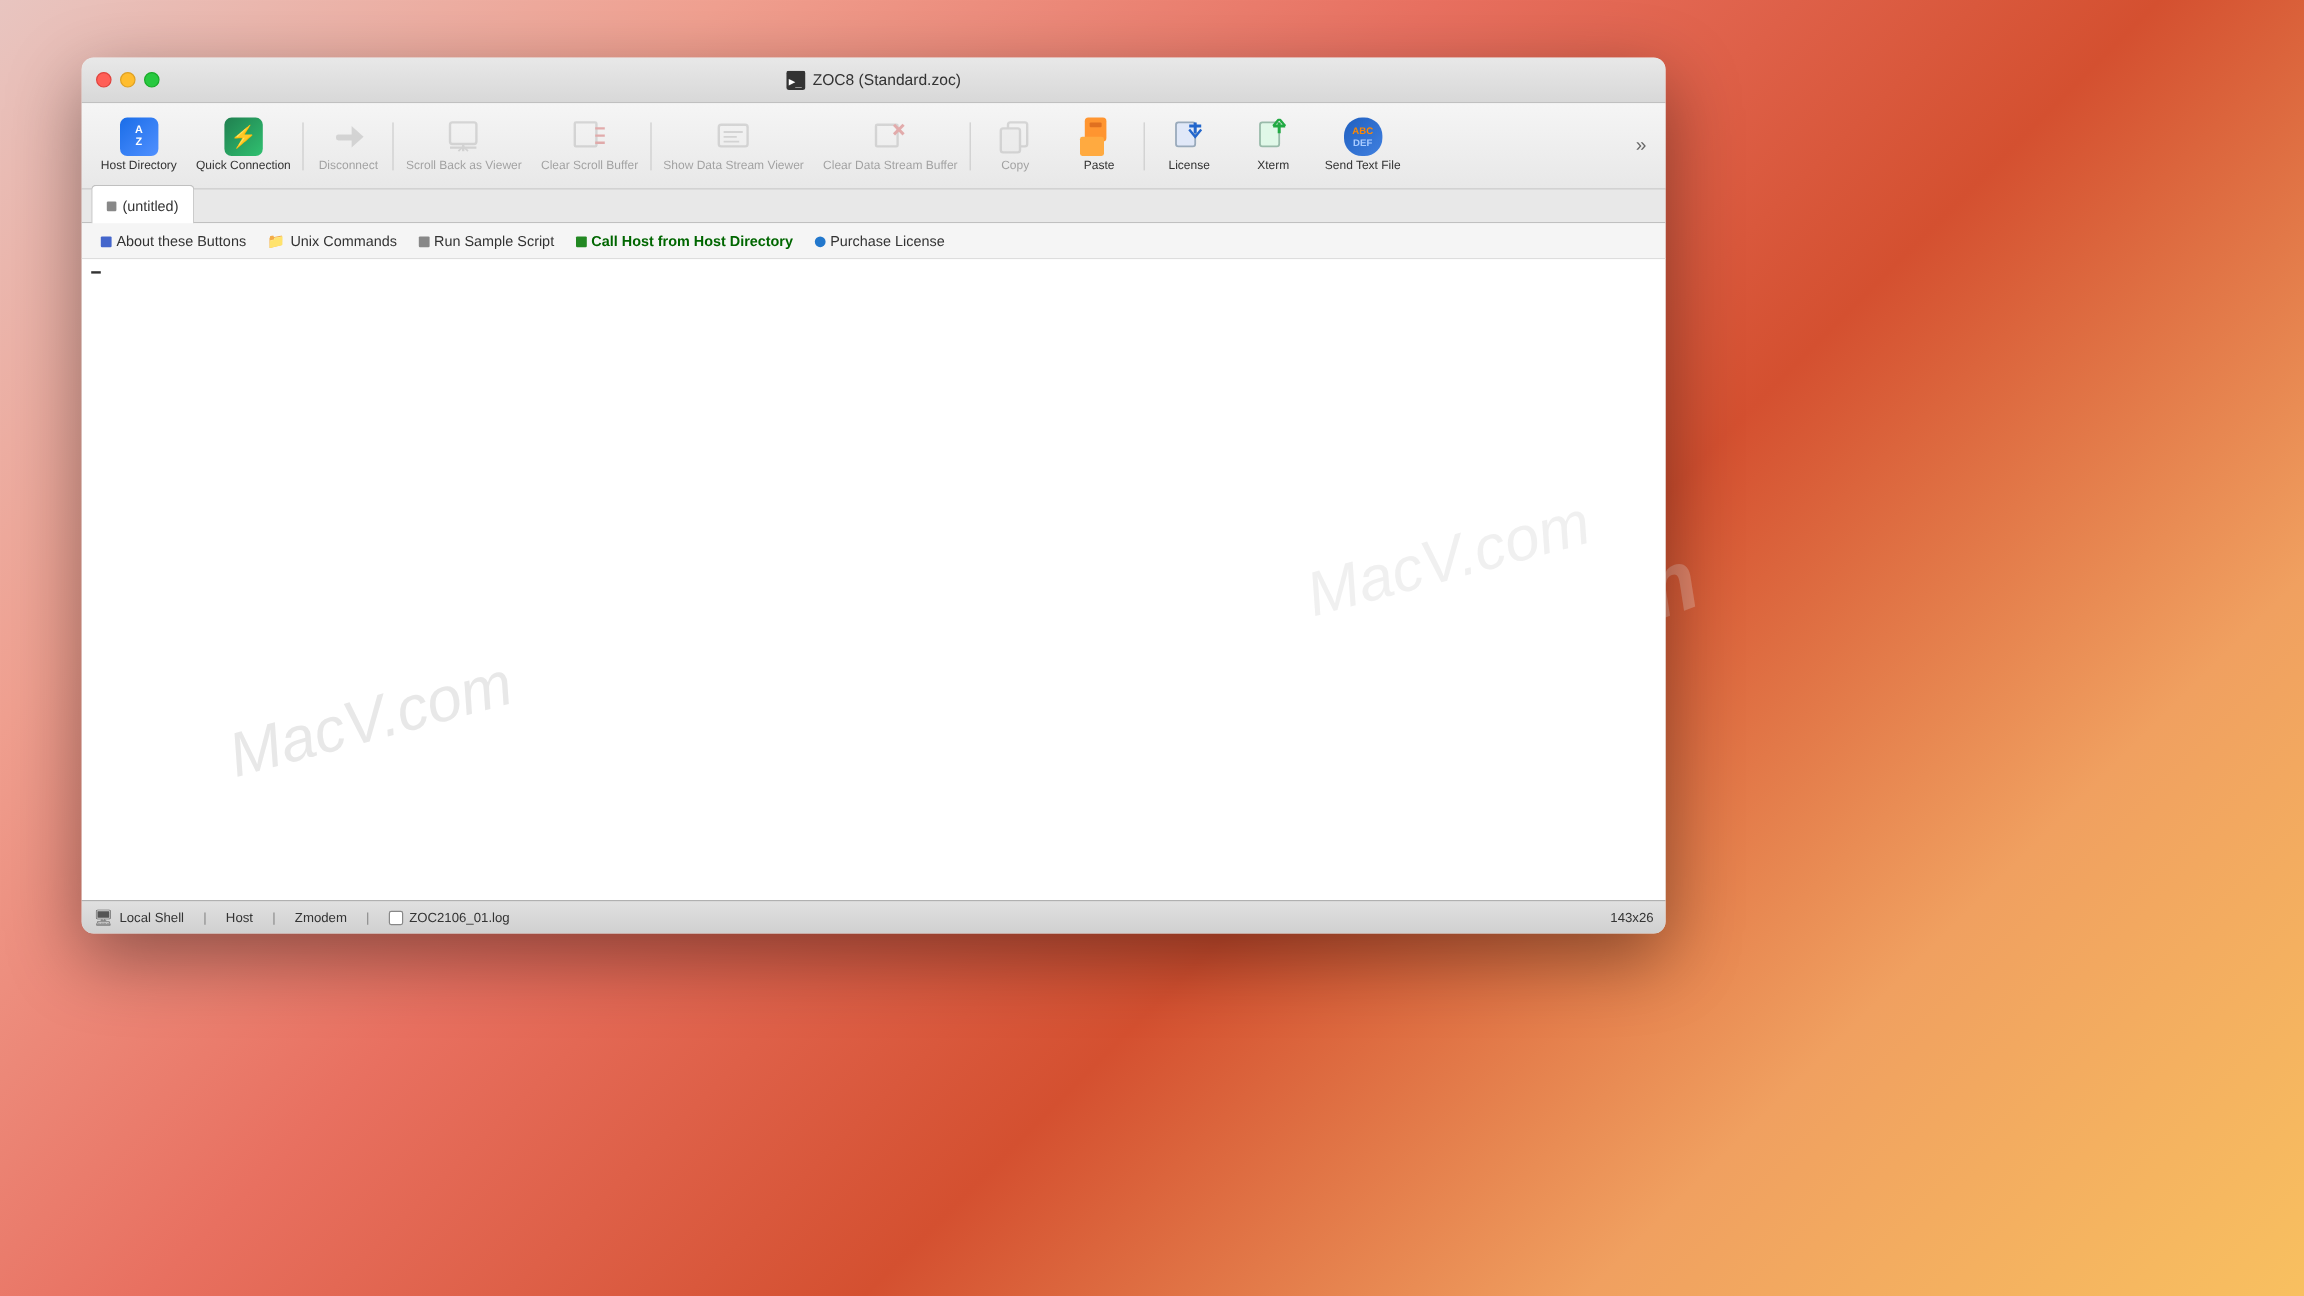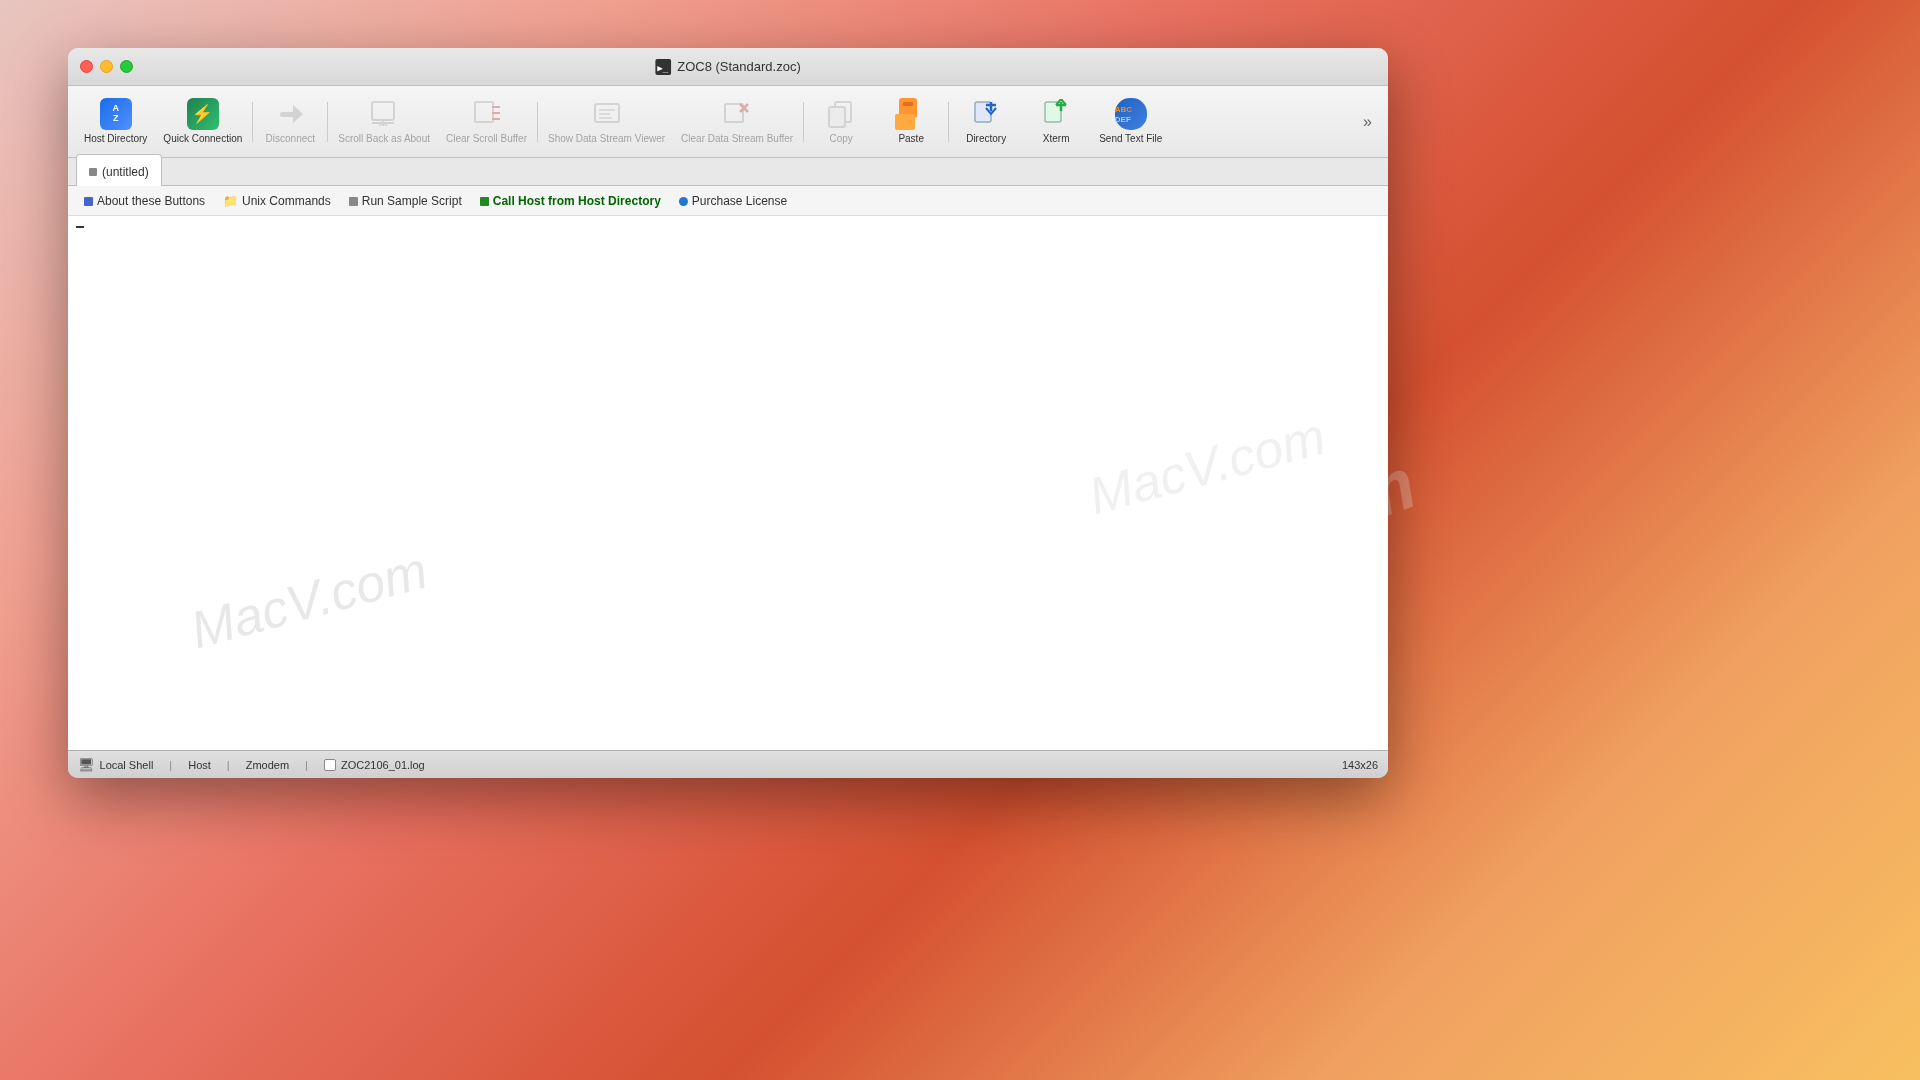--- a/index.html
+++ b/index.html
@@ -363,21 +363,21 @@
 
     <div class="toolbar-btn disabled">
       <div class="toolbar-icon">
         <svg width="30" height="30" viewBox="0 0 30 30">
           <rect x="3" y="3" width="22" height="18" rx="2" fill="none" stroke="#aaa" stroke-width="2"></rect>
           <line x1="3" y1="24" x2="25" y2="24" stroke="#aaa" stroke-width="2"></line>
           <line x1="14" y1="21" x2="14" y2="27" stroke="#aaa" stroke-width="2"></line>
           <polyline points="10,27 14,23 18,27" fill="none" stroke="#aaa" stroke-width="1.5"></polyline>
         </svg>
       </div>
-      <div class="toolbar-label">Scroll Back as About</div>
+      <div class="toolbar-label">Scroll Back as Viewer</div>
     </div>
 
     <div class="toolbar-btn disabled">
       <div class="toolbar-icon">
         <svg width="30" height="30" viewBox="0 0 30 30">
           <rect x="3" y="3" width="18" height="20" rx="1" fill="none" stroke="#aaa" stroke-width="2"></rect>
           <line x1="20" y1="8" x2="28" y2="8" stroke="#cc4444" stroke-width="2"></line>
           <line x1="20" y1="14" x2="28" y2="14" stroke="#cc4444" stroke-width="2"></line>
           <line x1="20" y1="20" x2="28" y2="20" stroke="#cc4444" stroke-width="2"></line>
         </svg>
@@ -438,38 +438,38 @@
 
     <div class="toolbar-btn">
       <div class="toolbar-icon">
         <svg width="30" height="30" viewBox="0 0 30 30">
           <rect x="4" y="3" width="16" height="20" rx="2" fill="#e0e8f8" stroke="#99aabb" stroke-width="1.5"></rect>
           <line x1="15" y1="6" x2="25" y2="6" stroke="#2266cc" stroke-width="2.5"></line>
           <line x1="20" y1="3" x2="20" y2="12" stroke="#2266cc" stroke-width="2.5"></line>
           <polyline points="15,9 20,15 25,9" fill="none" stroke="#2266cc" stroke-width="2"></polyline>
         </svg>
       </div>
-      <div class="toolbar-label">Directory</div>
+      <div class="toolbar-label">License</div>
     </div>
 
     <div class="toolbar-btn">
       <div class="toolbar-icon">
         <svg width="30" height="30" viewBox="0 0 30 30">
           <rect x="4" y="3" width="16" height="20" rx="2" fill="#e0f8e8" stroke="#99bbaa" stroke-width="1.5"></rect>
           <line x1="15" y1="6" x2="25" y2="6" stroke="#22aa44" stroke-width="2.5"></line>
           <line x1="20" y1="12" x2="20" y2="3" stroke="#22aa44" stroke-width="2.5"></line>
           <polyline points="15,6 20,0 25,6" fill="none" stroke="#22aa44" stroke-width="2"></polyline>
         </svg>
       </div>
       <div class="toolbar-label">Xterm</div>
     </div>
 
     <div class="toolbar-btn">
       <div class="toolbar-icon">
-        <div style="background:linear-gradient(135deg,#2060c0,#4080e0);border-radius:15px;width:32px;height:32px;display:flex;justify-content:center;color:white;font-size:10px;font-weight:bold;flex-direction:column;gap:1px;">
+        <div style="background:linear-gradient(135deg,#2060c0,#4080e0);border-radius:15px;width:32px;height:32px;display:flex;align-items:center;justify-content:center;color:white;font-size:10px;font-weight:bold;flex-direction:column;gap:1px;">
           <span style="color:#ff8800;font-size:8px;">ABC</span>
           <span style="font-size:8px;color:#aaccff;">DEF</span>
         </div>
       </div>
       <div class="toolbar-label">Send Text File</div>
     </div>
 
     <div class="toolbar-expand">»</div>
   </div>
 

